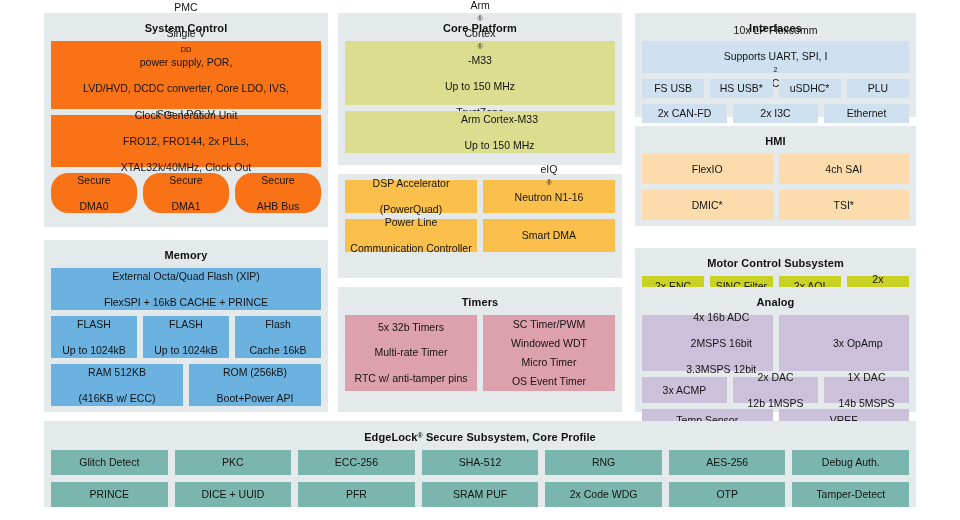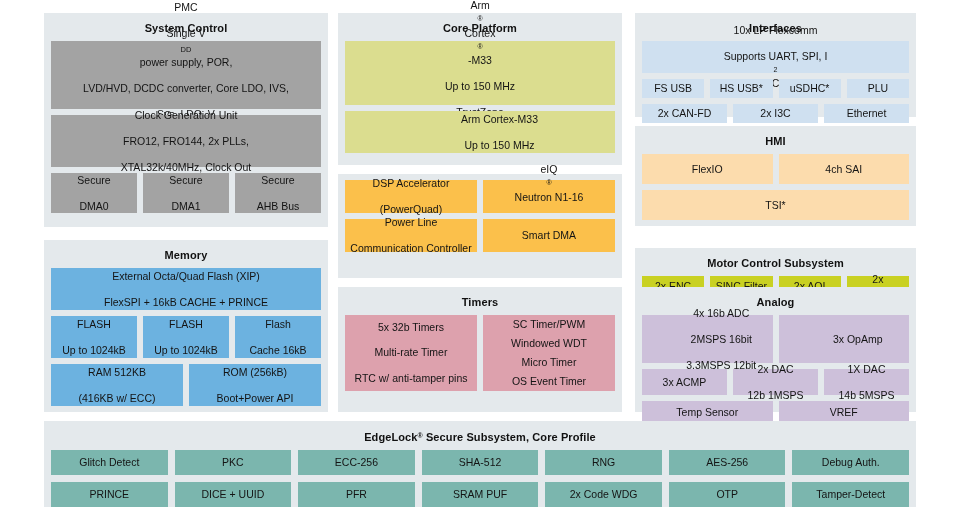--- a/index.html
+++ b/index.html
@@ -40,21 +40,21 @@
     padding:3px 4px;
     flex:1 1 0;
     min-width:0;
     word-break:normal;
   }
   .box span{display:block;width:100%;}
   sub{font-size:7.5px;vertical-align:-0.22em;}
   sup{font-size:7px;vertical-align:0.42em;}
 
   
-  .c-orange{background:#a3a3a3;}
+  .c-orange{background:#f97316;}
   .c-blue{background:#6cb2e0;}
   .c-olive{background:#dbdd8f;}
   .c-amber{background:#fbc04b;}
   .c-rose{background:#dda1ad;}
   .c-ltblue{background:#cfe0f0;}
   .c-peach{background:#fcdcad;}
   .c-green{background:#c9d122;}
   .c-purple{background:#cdc0da;}
   .c-teal{background:#7bb6ae;}
 
@@ -69,42 +69,42 @@
   #p-interfaces{left:635px;top:13px;width:281px;height:104px;}
   #p-hmi{left:635px;top:126px;width:281px;height:100px;}
   #p-motor{left:635px;top:248px;width:281px;height:45px;}
   #p-analog{left:635px;top:287px;width:281px;height:125px;}
 
   #p-edgelock{left:44px;top:421px;width:872px;height:86px;}
 
   
   #p-system-control .b-pmc{height:68px;}
   #p-system-control .b-cgu{height:52px;}
-  #p-system-control .b-dma{height:40px;}
+  #p-system-control .b-dma{height:40px;border-radius:17px;}
 
   #p-memory .b-ext{height:42px;}
   #p-memory .b-m2{height:42px;}
   #p-memory .b-m3{height:42px;}
 
   #p-core-platform .b-m33a{height:64px;}
   #p-core-platform .b-m33b{height:42px;padding-left:43px;}
 
   #p-accelerators .b-a{height:33px;}
 
   #p-timers .b-t{height:23px;}
   #p-timers .tcol{display:flex;flex-direction:column;gap:0;flex:1 1 0;min-width:0;}
 
   #p-interfaces .b-flex{height:32px;}
   #p-interfaces .b-i{height:19px;}
 
   #p-hmi .b-h{height:30px;}
 
   #p-motor .b-mc{height:20px;}
 
-  #p-analog .b-adc{height:48px;padding-left:32px;}
+  #p-analog .b-adc{height:56px;padding-left:32px;}
   #p-analog .b-an{height:26px;}
   #p-analog .b-an2{height:22px;}
 
   #p-edgelock .b-e{height:25px;}
   #p-edgelock .row{gap:7px;margin-bottom:7px;}
 </style>
 </head>
 <body>
 
 <div id="root">
@@ -302,20 +302,21 @@
     </div>
   </div>
 
   <div class="panel" id="p-hmi">
     <div class="panel-title">HMI</div>
     <div class="row">
       <div class="box c-peach b-h">FlexIO</div>
       <div class="box c-peach b-h">4ch SAI</div>
     </div>
     <div class="row">
+      <div class="box c-peach b-h">DMIC*</div>
       <div class="box c-peach b-h">TSI*</div>
     </div>
   </div>
 
   <div class="panel" id="p-motor">
     <div class="panel-title">Motor Control Subsystem</div>
     <div class="row">
       <div class="box c-green b-mc">2x ENC</div>
       <div class="box c-green b-mc">SINC Filter</div>
       <div class="box c-green b-mc">2x AOI</div>

